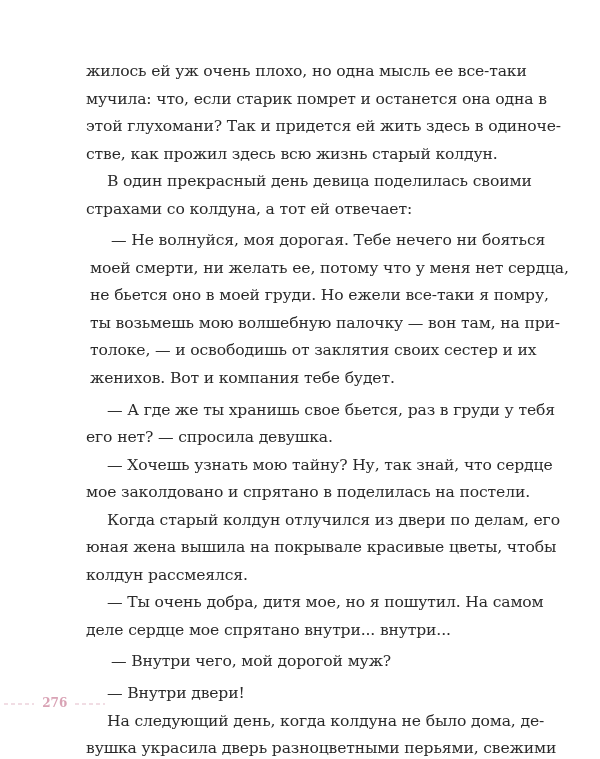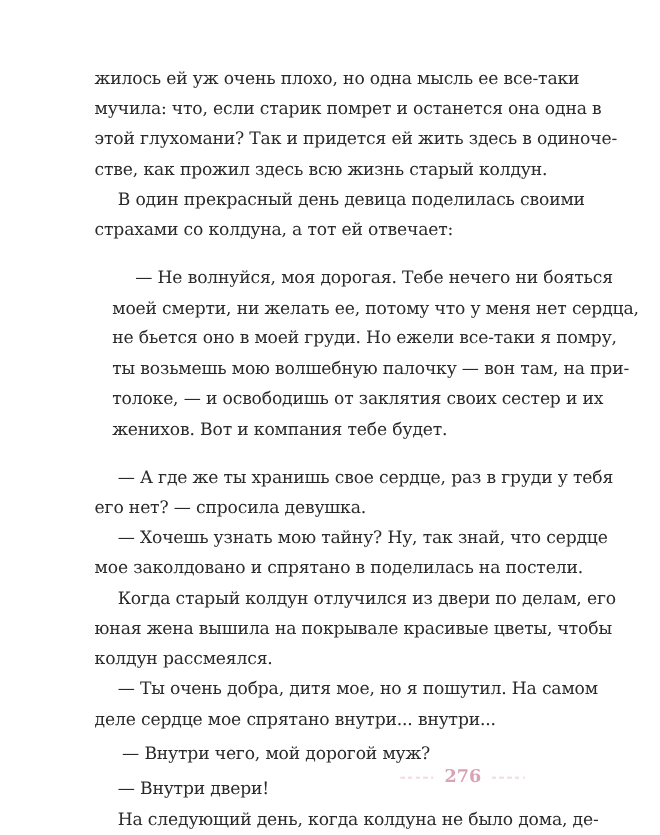--- a/index.html
+++ b/index.html
@@ -42,23 +42,23 @@
       text-align-last: left;
     }
     .line.indent {
       padding-left: 21px;
     }
     .folio {
       position: absolute;
       left: 0;
       width: 481px;
       top: 696px;
-      text-align: right;
+      text-align: left;
       font-family: "DejaVu Serif", "Liberation Serif", serif;
-      font-size: 16px;
+      font-size: 12px;
       color: #d9a3b5;
       font-weight: bold;
     }
     .folio .orn {
       display: inline-block;
       vertical-align: middle;
       width: 30px;
       height: 2px;
       background: repeating-linear-gradient(90deg, #f1dde4 0 4px, transparent 4px 7px);
       margin: 0 4px;
@@ -75,31 +75,31 @@
       <span class="line">мучила: что, если старик помрет и останется она одна в</span>
       <span class="line">этой глухомани? Так и придется ей жить здесь в одиноче-</span>
       <span class="line last">стве, как прожил здесь всю жизнь старый колдун.</span>
     </p>
 
     <p style="margin:0">
       <span class="line indent">В один прекрасный день девица поделилась своими</span>
       <span class="line last">страхами со колдуна, а тот ей отвечает:</span>
     </p>
 
-    <p style="margin:16px">
+    <p style="margin:4px">
       <span class="line indent">— Не волнуйся, моя дорогая. Тебе нечего ни бояться</span>
       <span class="line">моей смерти, ни желать ее, потому что у меня нет сердца,</span>
       <span class="line">не бьется оно в моей груди. Но ежели все-таки я помру,</span>
       <span class="line">ты возьмешь мою волшебную палочку — вон там, на при-</span>
       <span class="line">толоке, — и освободишь от заклятия своих сестер и их</span>
       <span class="line last">женихов. Вот и компания тебе будет.</span>
     </p>
 
     <p style="margin:0">
-      <span class="line indent">— А где же ты хранишь свое сердце, раз в груди у тебя</span>
+      <span class="line indent">— А где же ты хранишь свое бьется, раз в груди у тебя</span>
       <span class="line last">его нет? — спросила девушка.</span>
     </p>
 
     <p style="margin:0">
       <span class="line indent">— Хочешь узнать мою тайну? Ну, так знай, что сердце</span>
       <span class="line last">мое заколдовано и спрятано в поделилась на постели.</span>
     </p>
 
     <p style="margin:0">
       <span class="line indent">Когда старый колдун отлучился из двери по делам, его</span>

